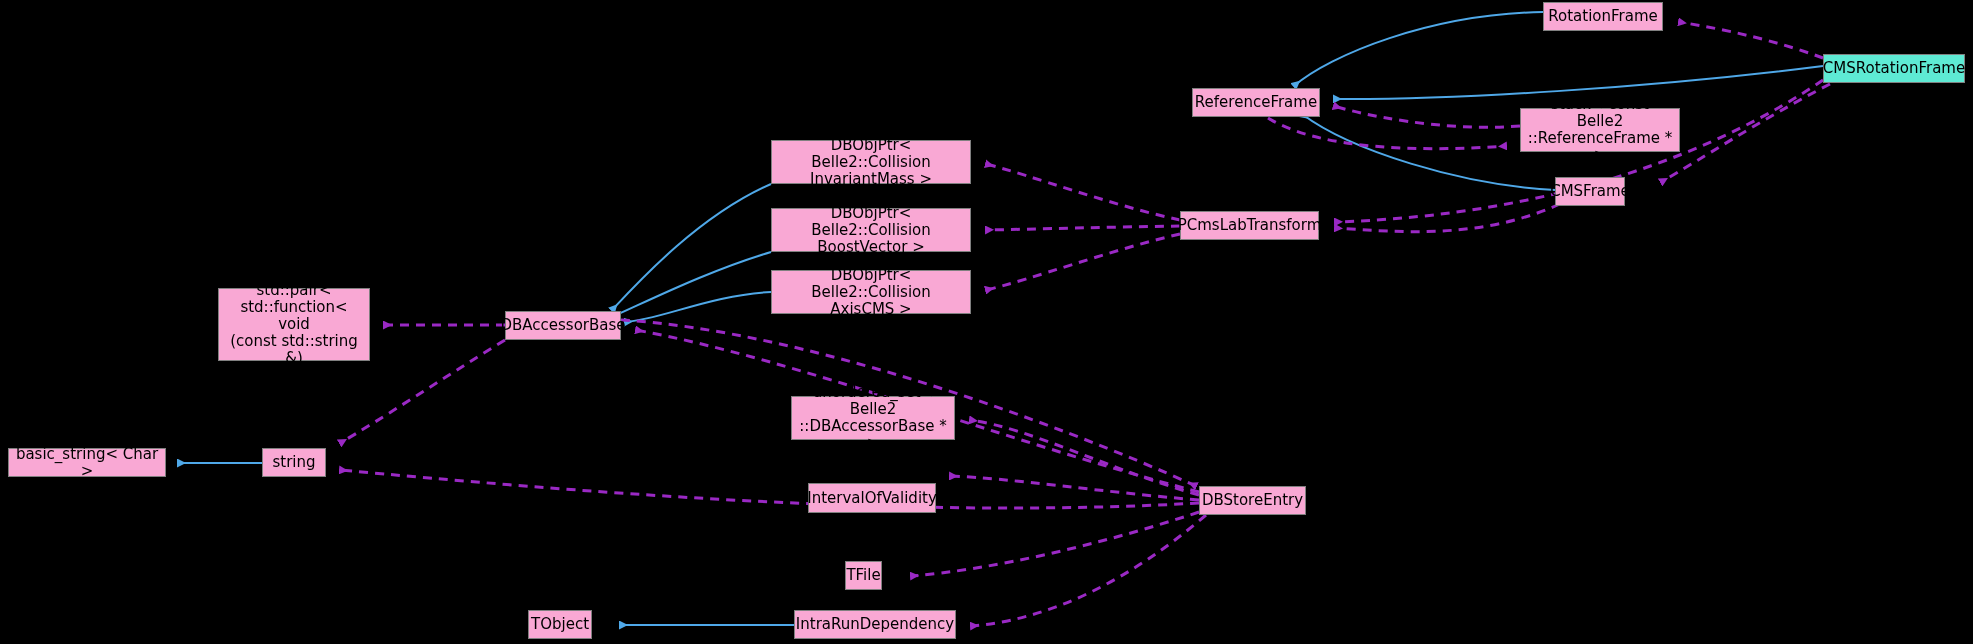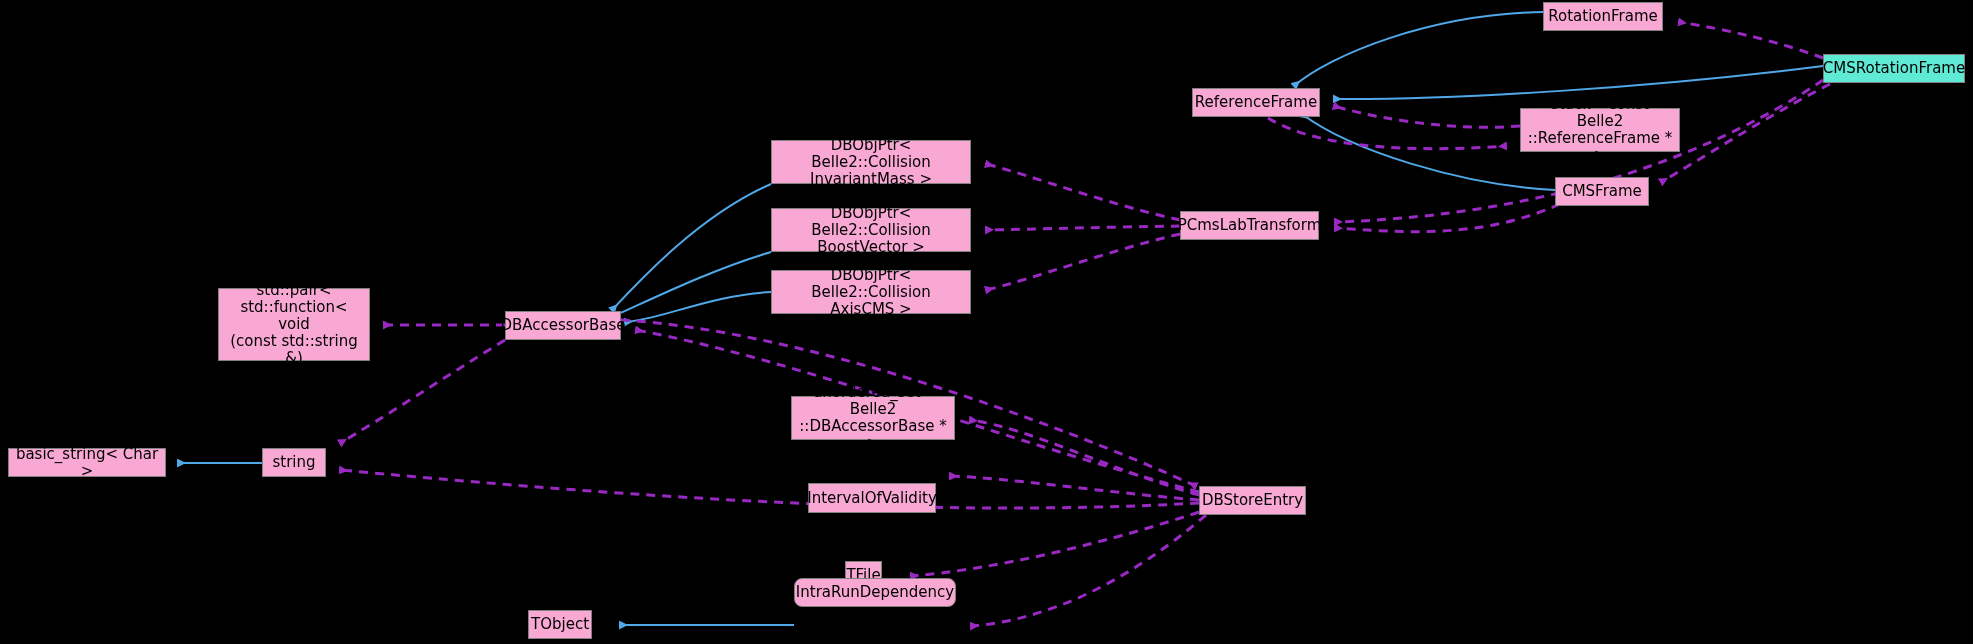--- a/index.html
+++ b/index.html
@@ -85,24 +85,24 @@
 InvariantMass &gt;</div>
       <div class="node" style="left: 771px; top: 208px; width: 200px; height: 44px;">DBObjPtr&lt; Belle2::Collision
 BoostVector &gt;</div>
       <div class="node" style="left: 771px; top: 270px; width: 200px; height: 44px;">DBObjPtr&lt; Belle2::Collision
 AxisCMS &gt;</div>
       <div class="node" style="left: 791px; top: 396px; width: 164px; height: 44px;">unordered_set&lt; Belle2
 ::DBAccessorBase * &gt;</div>
       <div class="node" style="left: 808px; top: 483px; width: 128px; height: 30px;">IntervalOfValidity</div>
       <div class="node" style="left: 845px; top: 561px; width: 37px; height: 29px;">TFile</div>
       <div class="node" style="left: 528px; top: 610px; width: 64px; height: 29px;">TObject</div>
-      <div class="node" style="left: 794px; top: 578px; width: 162px; height: 29px; border-radius: 8px;">IntraRunDependency</div>
+      <div class="node" style="left: 794px; top: 610px; width: 162px; height: 29px;">IntraRunDependency</div>
       <div class="node" style="left: 1199px; top: 486px; width: 107px; height: 29px;">DBStoreEntry</div>
       <div class="node" style="left: 1180px; top: 211px; width: 139px; height: 29px;">PCmsLabTransform</div>
       <div class="node" style="left: 1192px; top: 88px; width: 128px; height: 29px;">ReferenceFrame</div>
       <div class="node" style="left: 1543px; top: 2px; width: 120px; height: 29px;">RotationFrame</div>
       <div class="node" style="left: 1520px; top: 108px; width: 160px; height: 44px;">stack&lt; const Belle2
 ::ReferenceFrame * &gt;</div>
-      <div class="node" style="left: 1555px; top: 177px; width: 94px; height: 29px;">CMSFrame</div>
+      <div class="node" style="left: 1555px; top: 177px; width: 70px; height: 29px;">CMSFrame</div>
       <div class="node highlight" style="left: 1823px; top: 54px; width: 142px; height: 29px;">CMSRotationFrame</div>
     </div>
 
 </div>
 
 </body></html>

